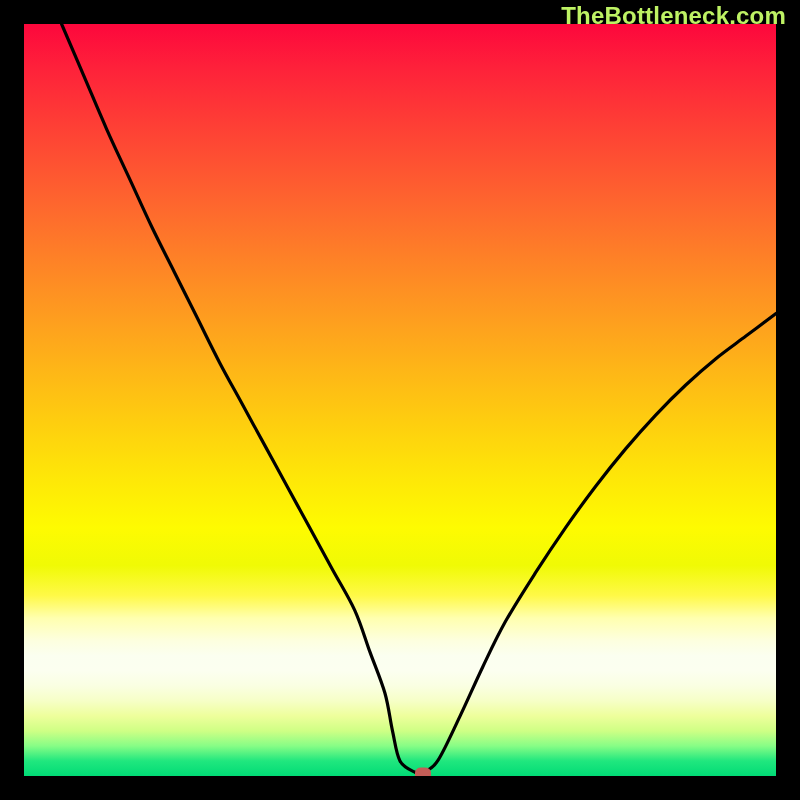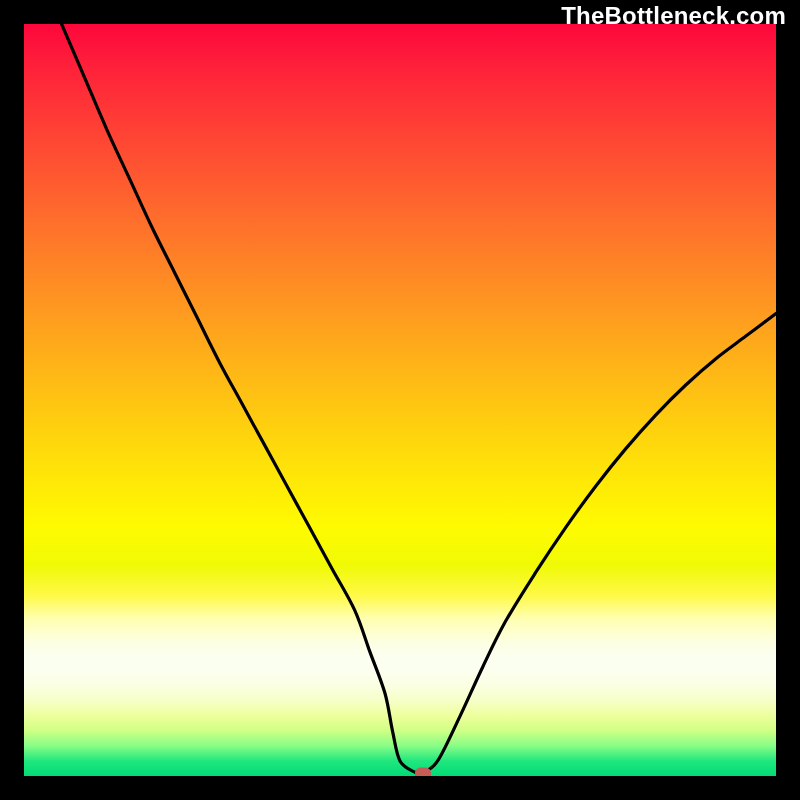--- a/index.html
+++ b/index.html
@@ -13,21 +13,21 @@
     height: 800px;
     background: #000;
   }
   .watermark {
     position: absolute;
     top: 2px;
     right: 14px;
     font-family: Arial, Helvetica, sans-serif;
     font-size: 24px;
     font-weight: 600;
-    color: #ffffff;
+    color: #bef264;
     letter-spacing: 0.2px;
     z-index: 10;
   }
   .plot-area {
     position: absolute;
     left: 24px;
     top: 24px;
     width: 752px;
     height: 752px;
     overflow: hidden;

